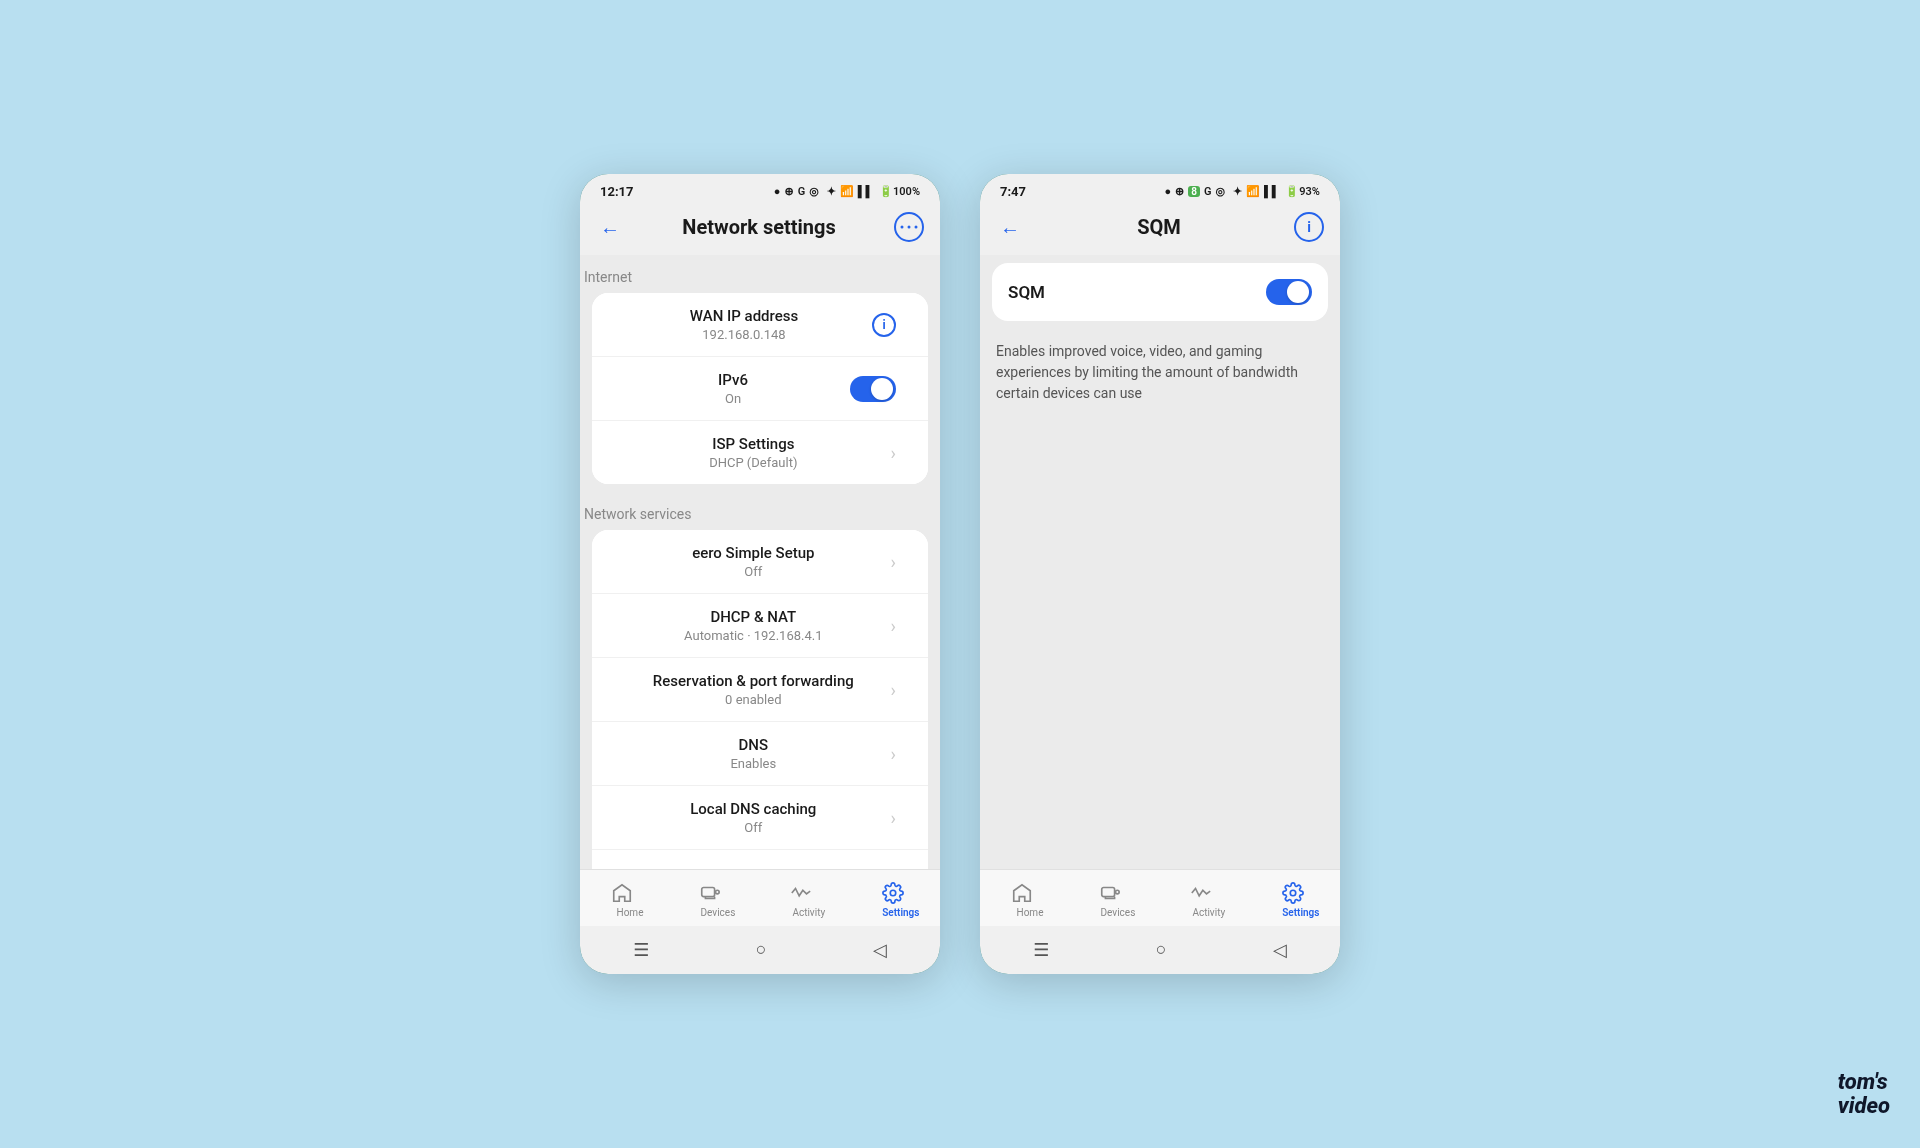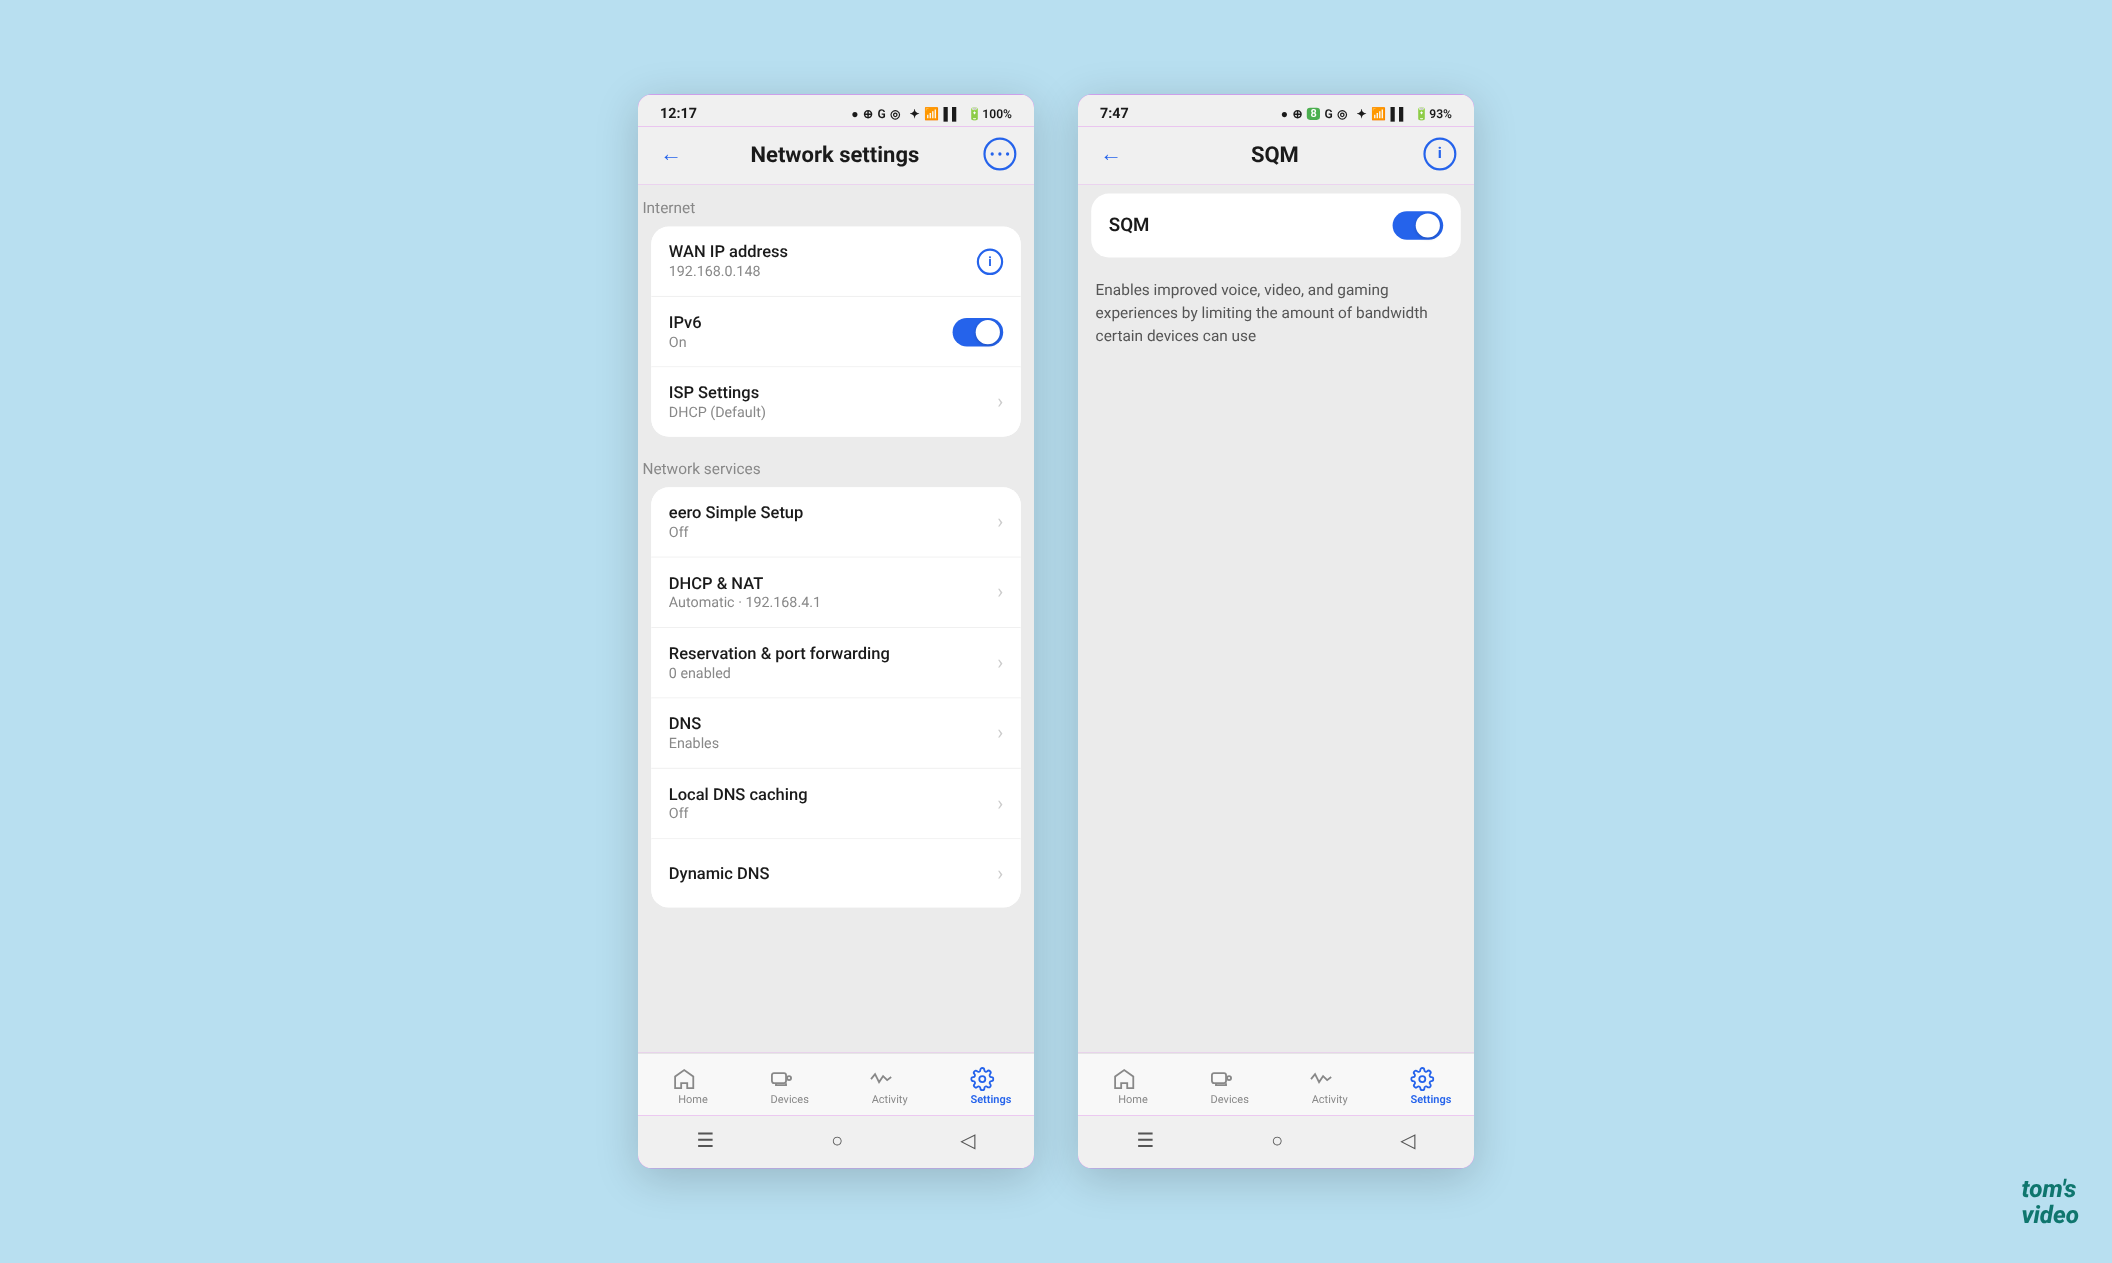--- a/index.html
+++ b/index.html
@@ -16,23 +16,23 @@
     }
 
     .phones-container {
       display: flex;
       gap: 40px;
       align-items: flex-start;
     }
 
     .phone {
       width: 360px;
-      height: 976px;
-      background: #d946ef;
-      border-radius: 12px;
+      height: 800px;
+      background: #0f766e;
+      border-radius: 28px;
       overflow: hidden;
       box-shadow: 0 8px 40px rgba(0,0,0,0.18);
       display: flex;
       flex-direction: column;
     }
 
     
     .status-bar {
       background: #f0f0f0;
       padding: 10px 20px 4px 20px;
@@ -105,25 +105,26 @@
       background: #fff;
       border-radius: 16px;
       margin: 0 12px 8px 12px;
       overflow: hidden;
     }
 
     
     .setting-row {
       display: flex;
       align-items: center;
-      padding: 14px 16px;
+      padding: 14px 32px;
       background: #fff;
       cursor: pointer;
       border-bottom: 1px solid #f0f0f0;
       min-height: 62px;
+      text-align: center;
     }
     .setting-row:last-child { border-bottom: none; }
     .setting-row-text { flex: 1; }
     .setting-row-title {
       font-size: 15px;
       font-weight: 500;
       color: #1a1a1a;
     }
     .setting-row-subtitle {
       font-size: 13px;
@@ -235,21 +236,21 @@
       line-height: 1.5;
     }
 
     
     .toms-guide {
       position: absolute;
       bottom: 30px;
       right: 30px;
       font-size: 22px;
       font-weight: 800;
-      color: #0f766e;
+      color: #0f172a;
       font-style: italic;
       line-height: 1.1;
     }
     .toms-guide span { display: block; }
   </style>
 </head>
 <body>
 
 <div class="phones-container">
 

